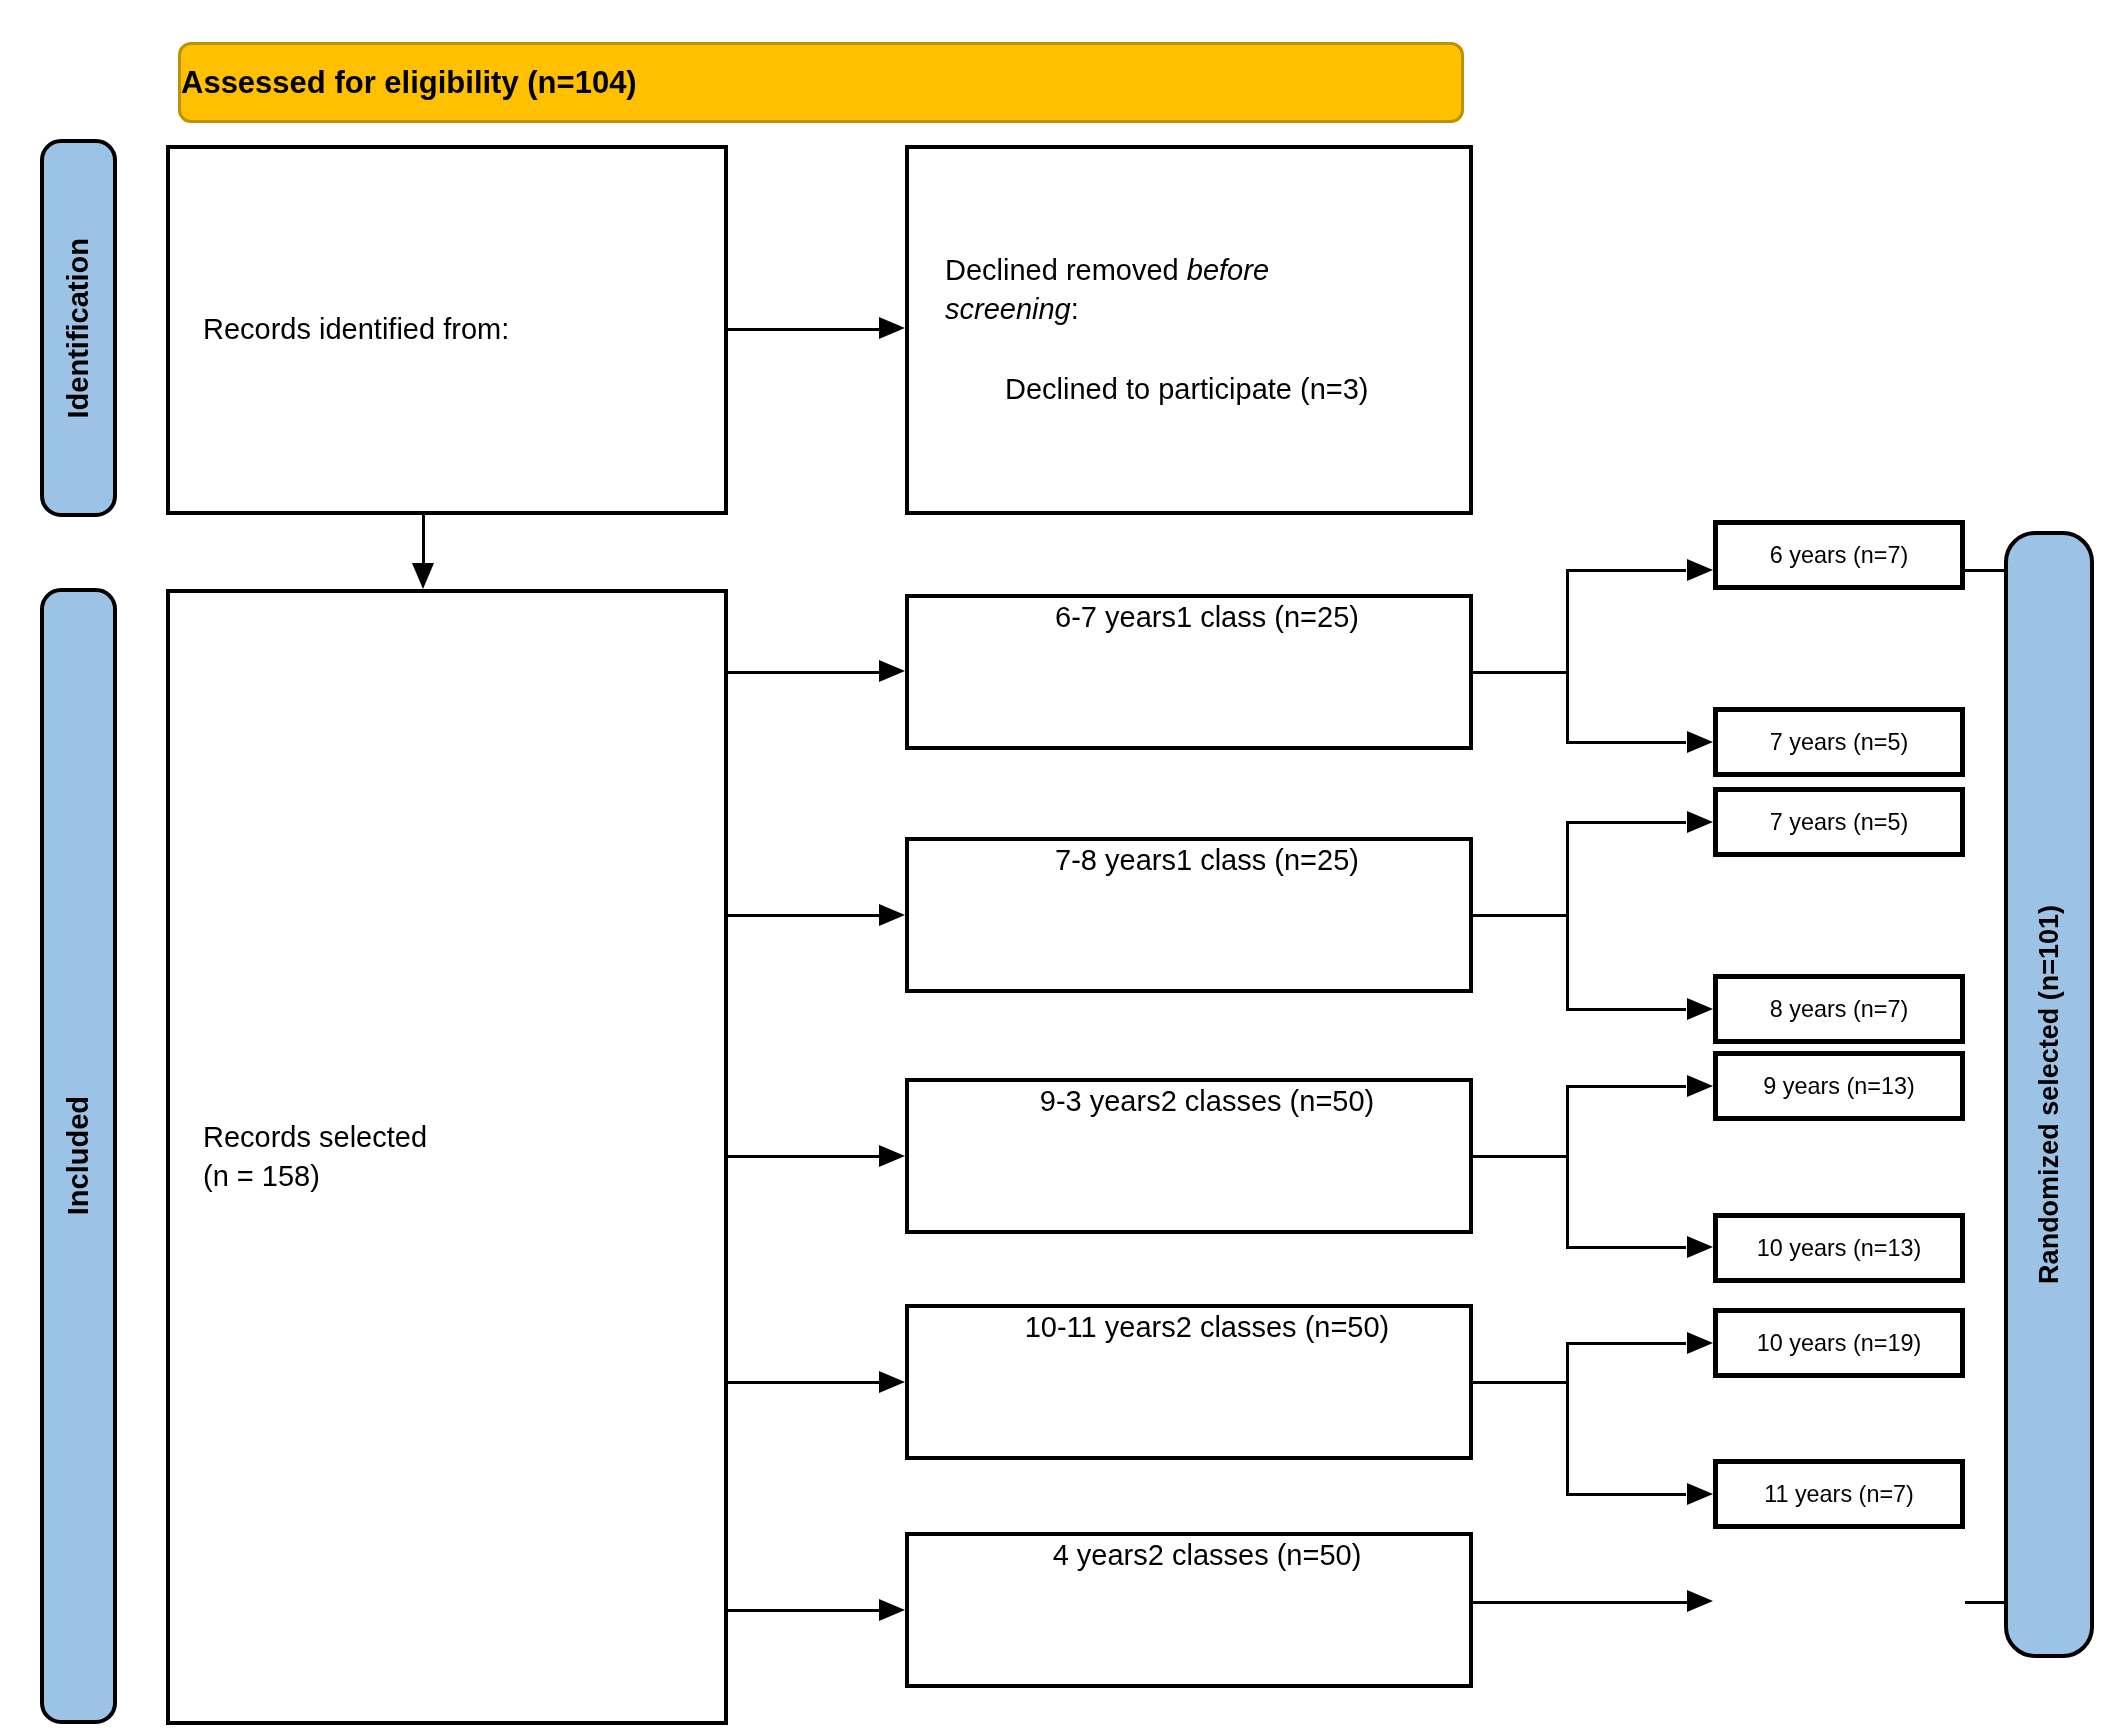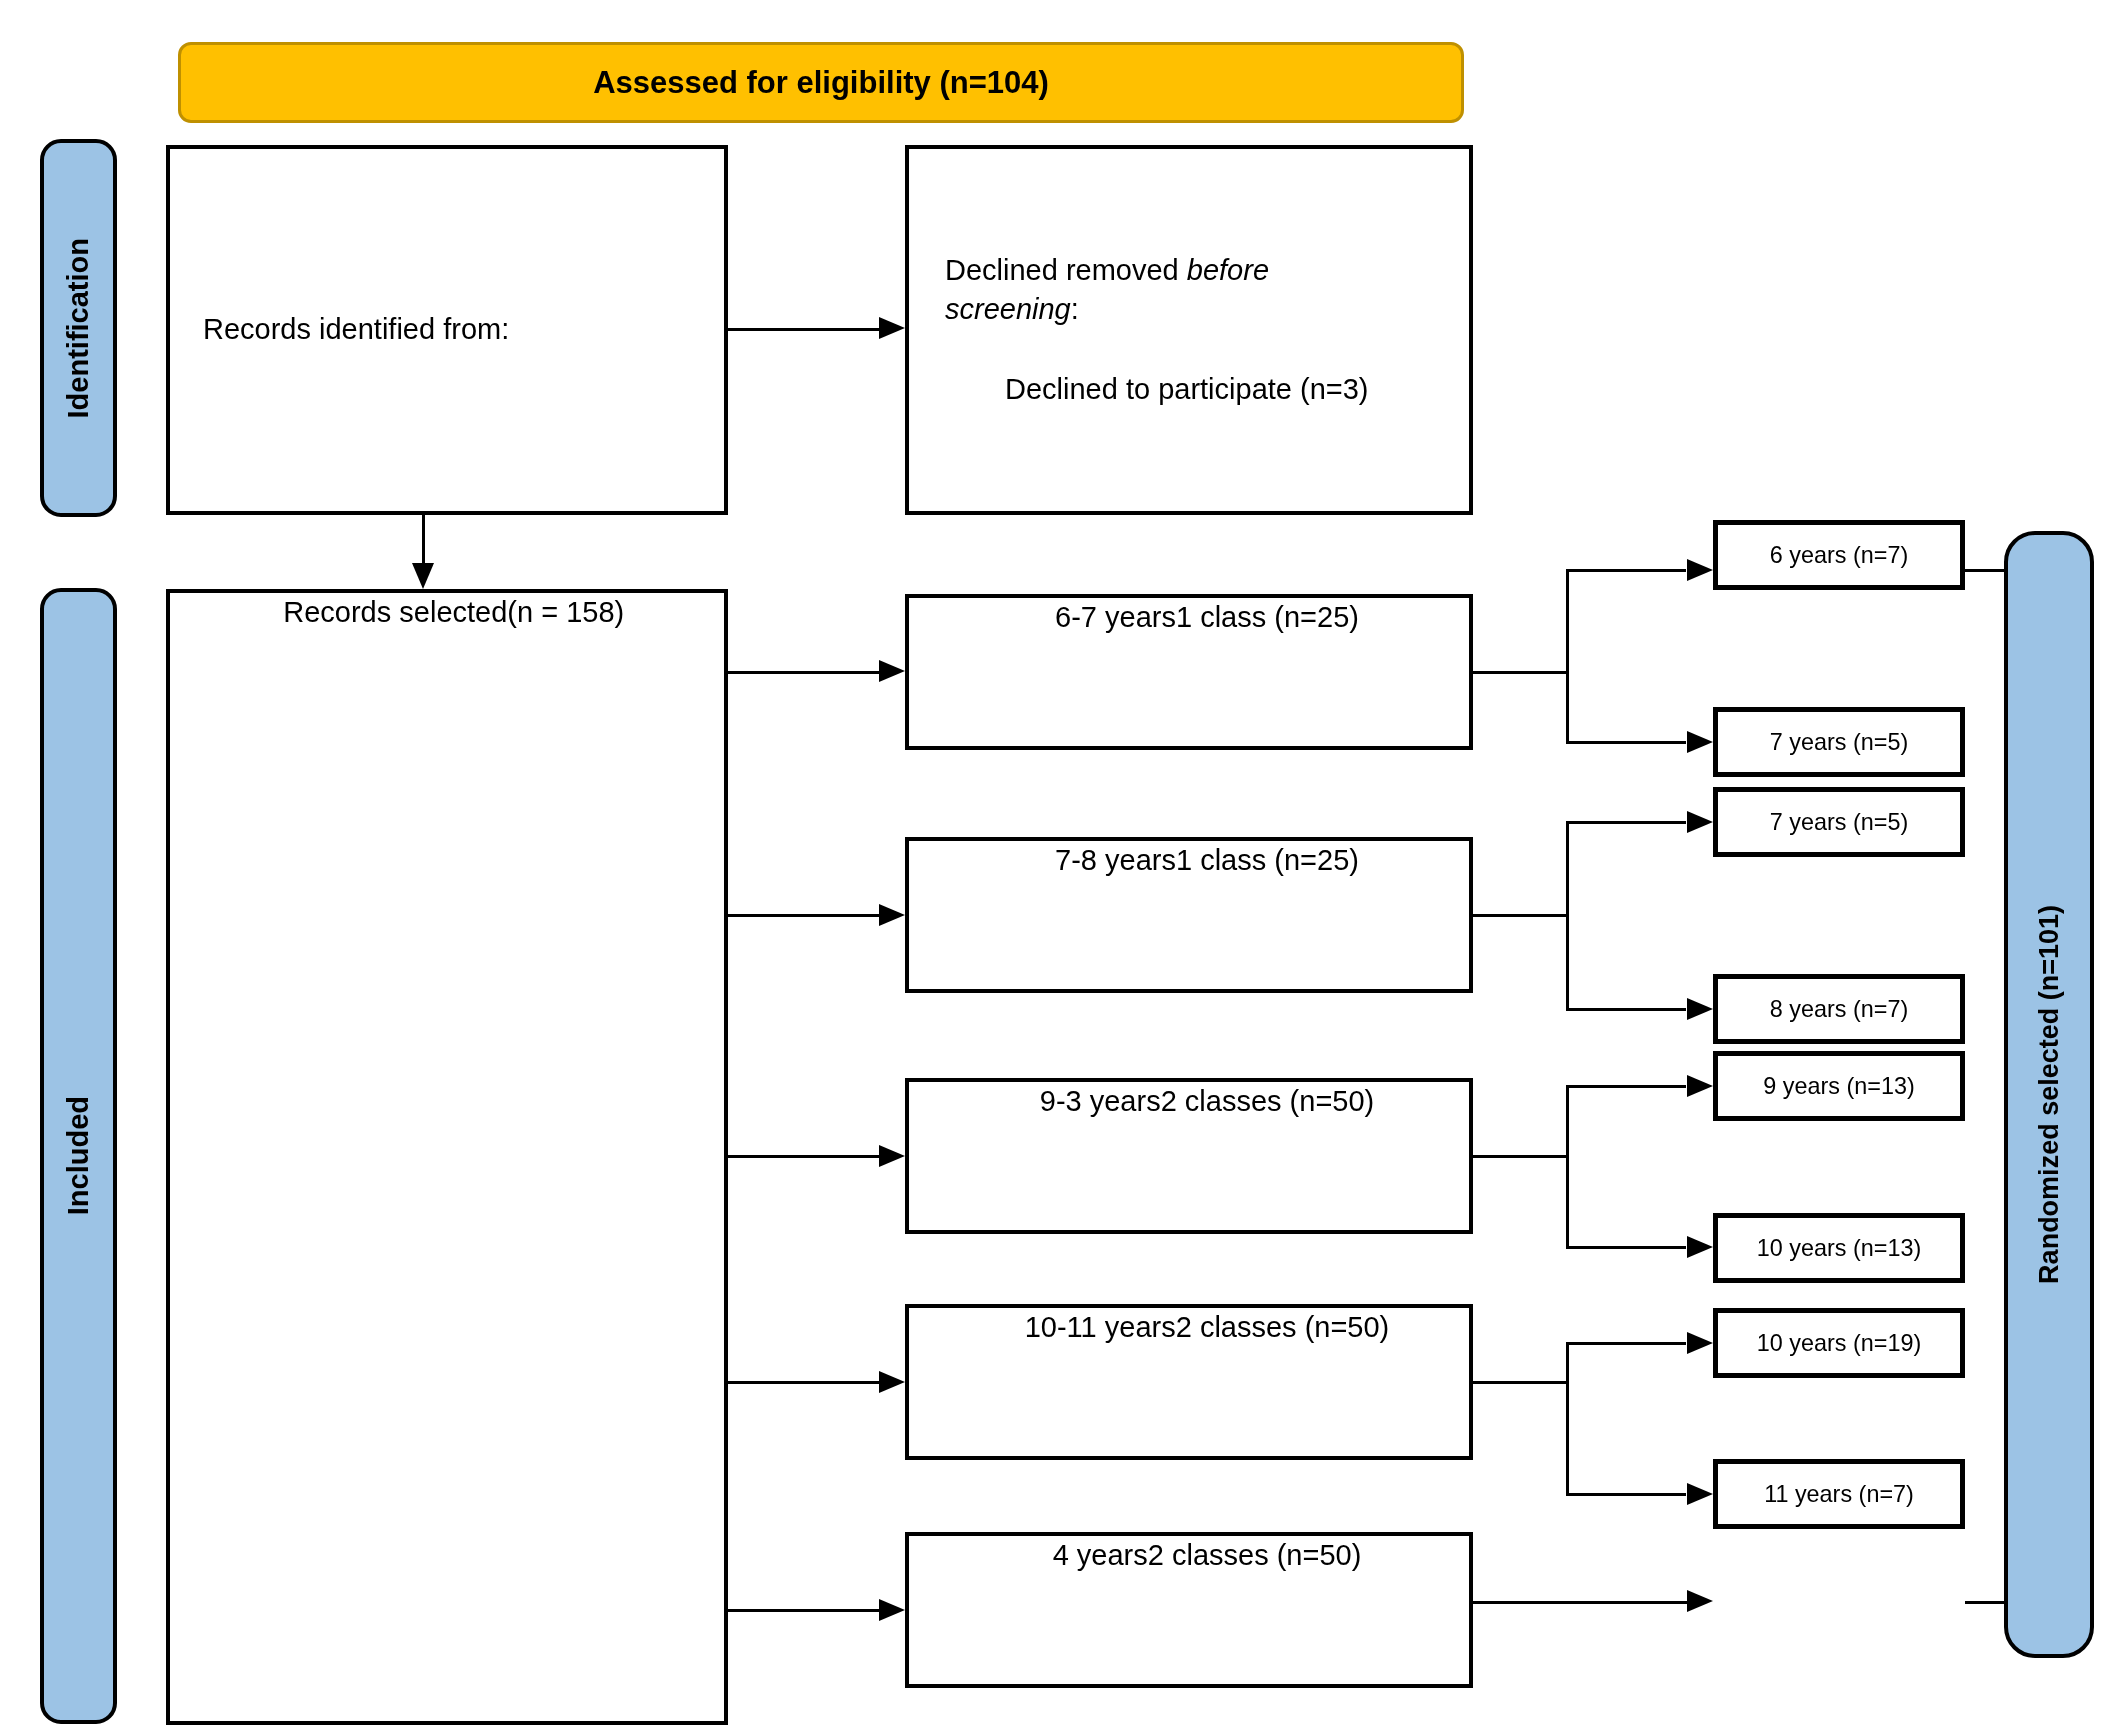--- a/index.html
+++ b/index.html
@@ -3,21 +3,21 @@
 <meta charset="utf-8">
 <style>
   html,body { margin:0; padding:0; background:#ffffff; }
   .canvas {
     position:relative; width:2108px; height:1729px; background:#ffffff;
     font-family:"Liberation Sans", sans-serif; color:#000;
   }
   .banner {
     position:absolute; left:178px; top:42px; width:1286px; height:81px;
     background:#FFC000; border:3.9px solid #BF9000; border-radius:13px;
-    display:flex; align-items:center; justify-content:center;
+    display:flex; align-items:center; 
     font-size:31px; font-weight:bold; box-sizing:border-box;
   }
   .tab {
     position:absolute; left:40px; width:77px;
     background:#9CC3E5; border:4.6px solid #000; border-radius:21px;
     display:flex; align-items:center; justify-content:center; box-sizing:border-box;
   }
   .tab-identification { top:139px; height:378px; }
   .tab-included { top:588px; height:1136px; }
   .vtext {
@@ -32,21 +32,21 @@
   .bar-randomized .vtext { font-size:27px; }
   .box {
     position:absolute; background:#fff; border:4.6px solid #000; box-sizing:border-box;
     font-size:29px; line-height:1.35;
   }
   .box-identified { left:166px; top:145px; width:562px; height:370px;
     display:flex; flex-direction:column; justify-content:center; padding:0 19.5px 0 33px; }
   .box-removed { left:905px; top:145px; width:568px; height:370px;
     display:flex; flex-direction:column; justify-content:center; padding:0 19.5px 0 36px; }
   .box-selected { left:166px; top:589px; width:562px; height:1136px;
-    display:flex; flex-direction:row; justify-content:center; padding:0 19.5px 0 33px; }
+    display:flex; flex-direction:column; justify-content:center; padding:0 19.5px 0 33px; }
   .indent { padding-left:60px; margin-top:40px; }
   .wrapnarrow { max-width:404px; }
   .agebox {
     position:absolute; left:905px; width:568px; height:156px;
     background:#fff; border:4.6px solid #000; box-sizing:border-box;
     display:flex; flex-direction:row; justify-content:center;
     padding-left:36px; font-size:29px; line-height:1.35;
   }
   .outbox {
     position:absolute; left:1713px; width:252px; height:70px;

